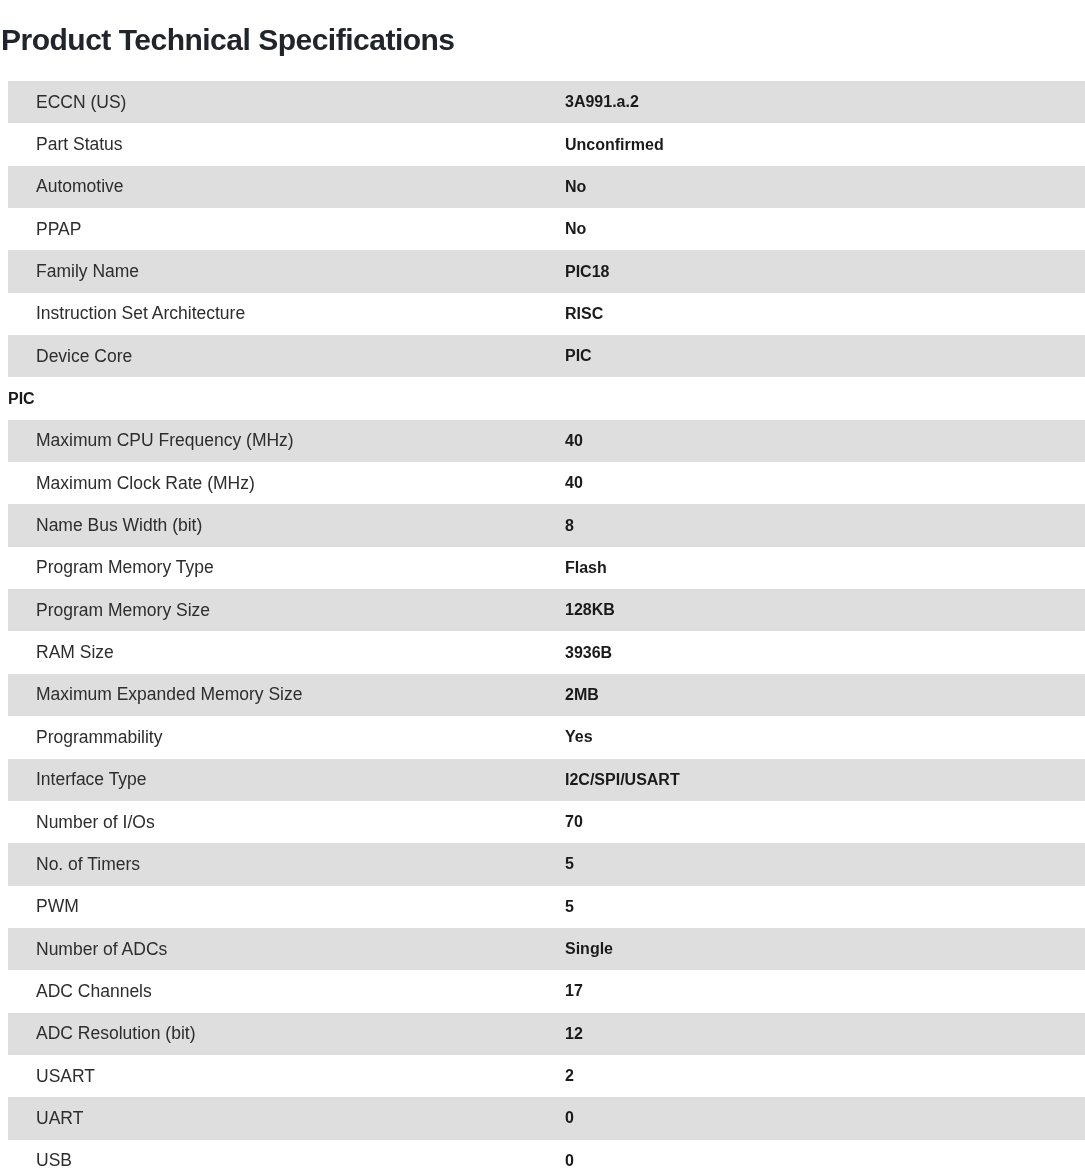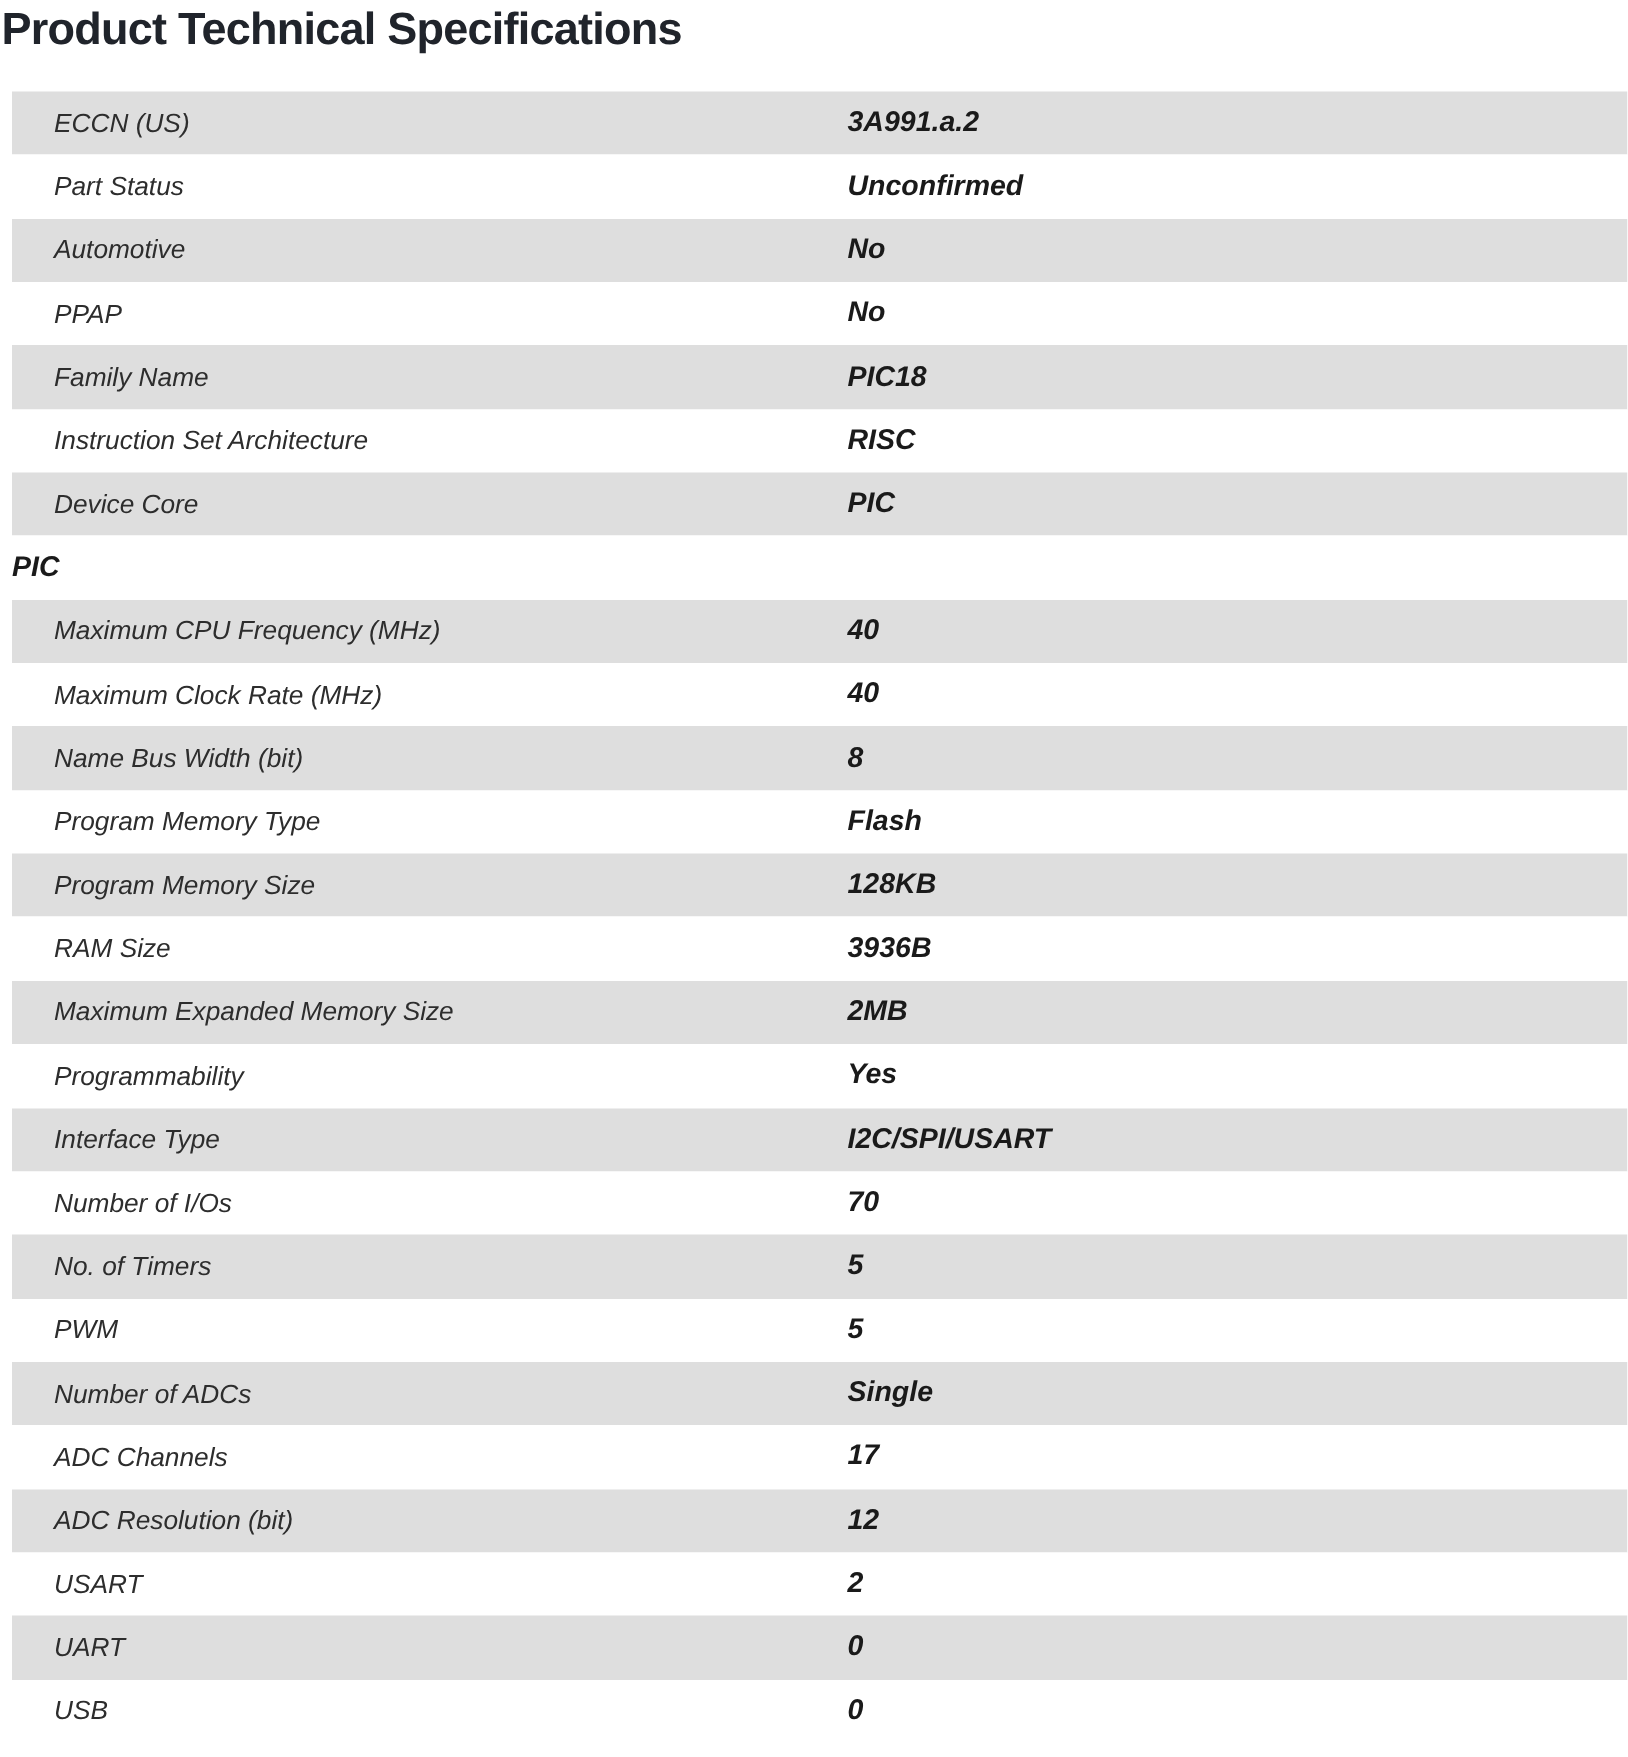--- a/index.html
+++ b/index.html
@@ -15,47 +15,46 @@
     font-family:"Liberation Sans", sans-serif;
     width:1085px;
     height:1171px;
     overflow:hidden;
   }
   .page-title{
     font-size:30px;
     font-weight:700;
     color:var(--title-text);
     letter-spacing:-0.5px;
-    margin:0 0 0 1px;
+    margin:20px 0 0 1px;
     line-height:40px;
   }
   .spec-table{
     margin-top:21px;
     width:1085px;
   }
   .spec-row{
     display:flex;
     align-items:center;
     height:42.35px;
     margin-left:8px;
     background:var(--row-white);
-    font-style:italic;
   }
   .spec-row.stripe{
     background:var(--stripe);
   }
   .spec-label{
     flex:0 0 557px;
     padding-left:28px;
     font-size:17.5px;
     font-weight:400;
     color:var(--label-text);
   }
   .spec-value{
-    font-size:19px;
+    font-size:16px;
     font-weight:700;
     color:var(--value-text);
   }
 </style>
 </head>
 <body>
 
 <h1 class="page-title">Product Technical Specifications</h1>
 
 <div class="spec-table" id="spec-table">

